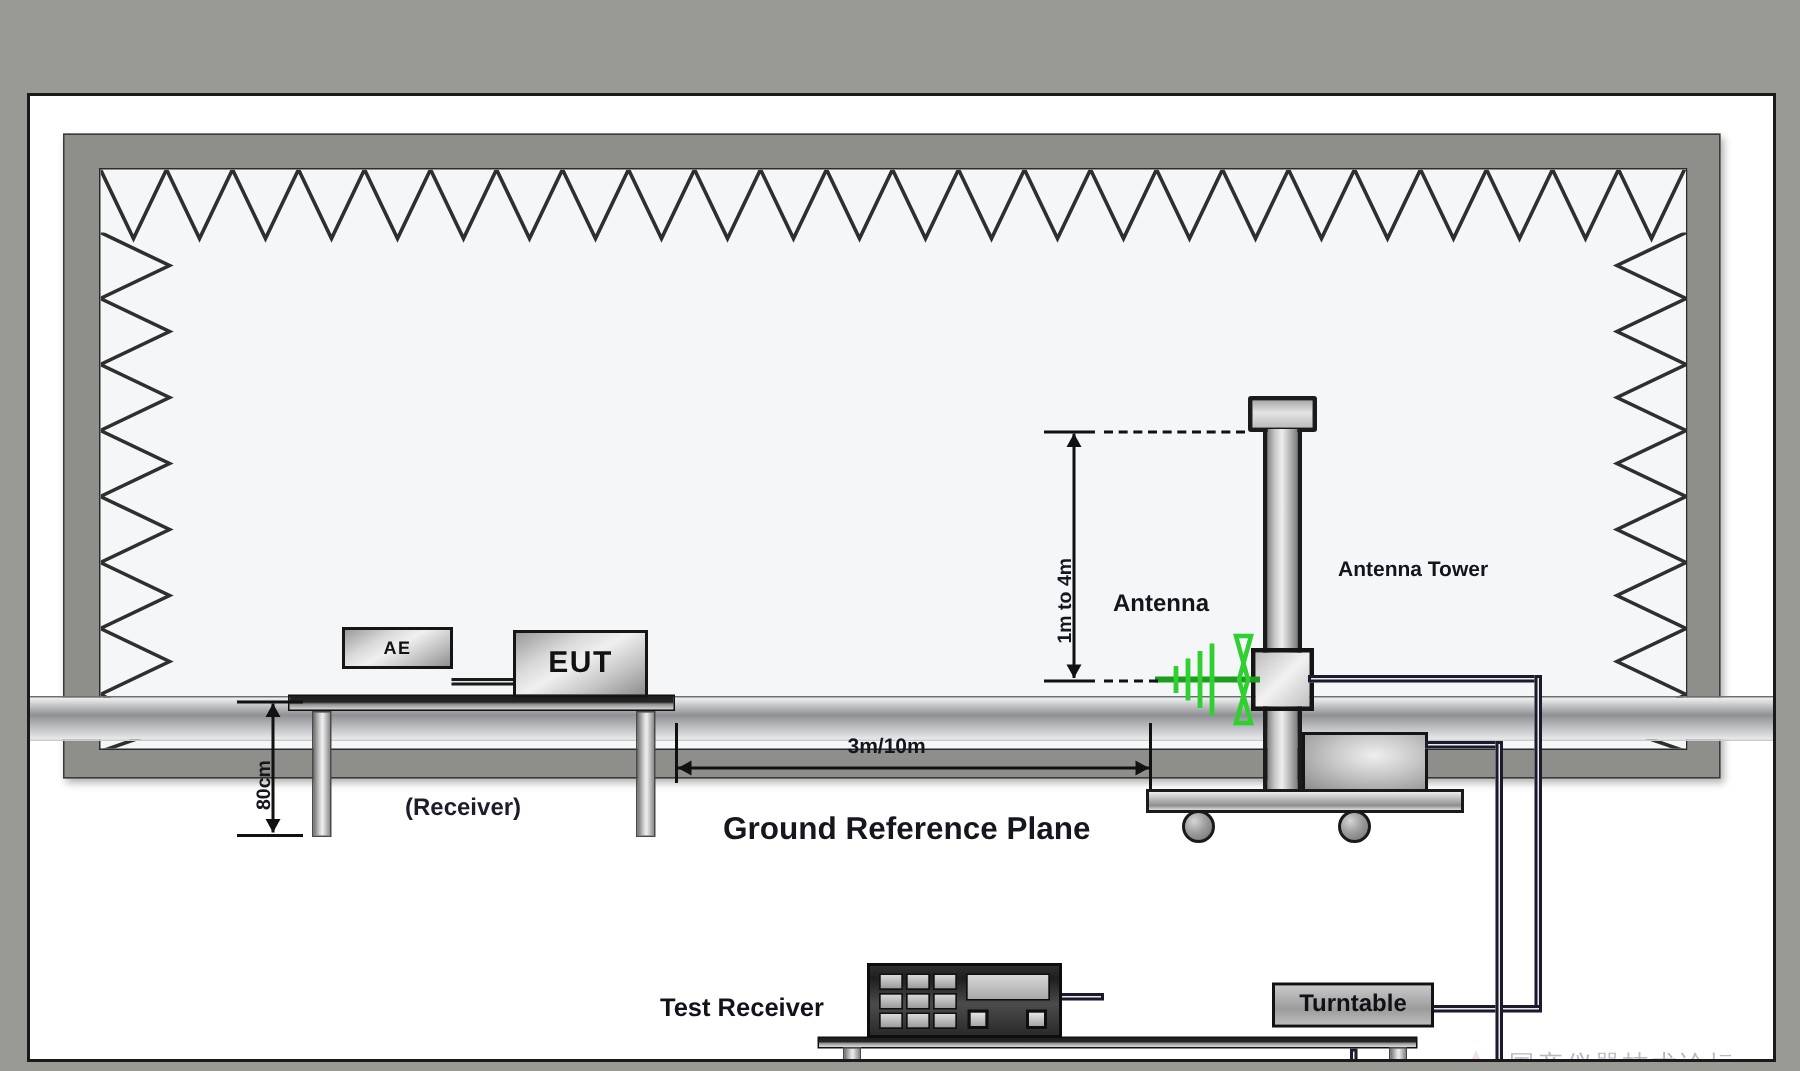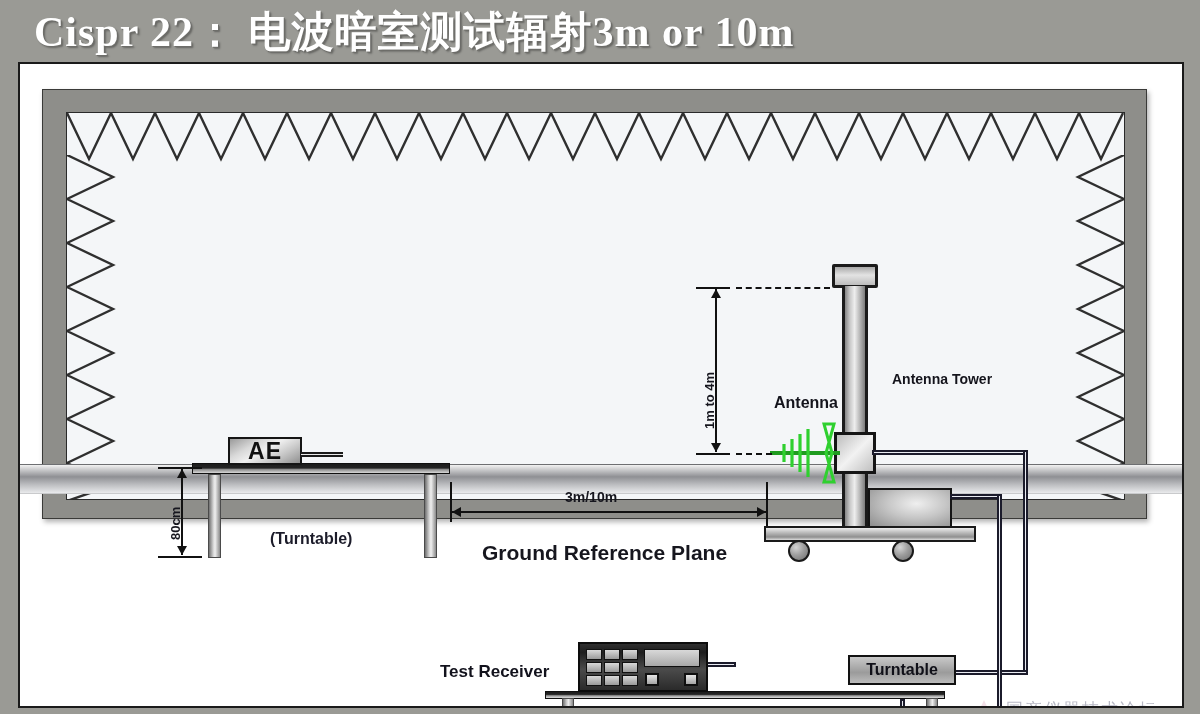--- a/index.html
+++ b/index.html
@@ -119,21 +119,21 @@
     border: 1px solid #101010;
     box-sizing: border-box;
   }
   .tleg {
     position: absolute;
     width: 13px;
     background: linear-gradient(to right,#6f6f6f 0%,#d6d6d6 40%,#efefef 55%,#8a8a8a 100%);
     border: 1px solid #4a4a4a;
     box-sizing: border-box;
   }
-  #box-ae { left: 208px; top: 373px; width: 74px; height: 28px; font-size: 23px; letter-spacing: 1px; }
+  #box-ae { left: 208px; top: 354px; width: 74px; height: 28px; font-size: 12px; letter-spacing: 1px; }
   #box-eut { left: 322px; top: 356px; width: 90px; height: 45px; font-size: 20px; letter-spacing: 1px; }
   #ae-eut-cable {
     position: absolute;
     left: 281px; top: 388px; width: 42px; height: 5px;
     background: #e9e9e9;
     border-top: 2px solid #1a1a1a;
     border-bottom: 2px solid #1a1a1a;
     box-sizing: border-box;
   }
   #turntable-label {
@@ -217,21 +217,21 @@
     position: absolute;
     left: 814px; top: 368px; width: 42px; height: 42px;
     background: linear-gradient(135deg,#bdbdbd,#f2f2f2 50%,#c0c0c0);
     border: 3px solid #151515;
     box-sizing: border-box;
   }
   #antenna-green { position: absolute; left: 750px; top: 358px; }
   #antenna-label {
     position: absolute;
     left: 722px; top: 330px;
-    font-size: 16px; font-weight: bold; color: #14141c; white-space: nowrap; margin-left: 32px;
+    font-size: 16px; font-weight: bold; color: #14141c; white-space: nowrap;
   }
   #tower-label {
     position: absolute;
     left: 872px; top: 307px;
     font-size: 14px; font-weight: bold; color: #14141c; white-space: nowrap;
   }
 
   
   #trolley-deck {
     position: absolute;
@@ -359,23 +359,20 @@
     color: #7d7f95;
     letter-spacing: 2px;
     white-space: nowrap;
   }
 </style>
 </head>
 <body>
 
 <div id="stage">
 
-  <div id="title-bar">
-    <div id="title-text">Cispr 22： 电波暗室测试辐射3m or 10m</div>
-  </div>
 
   <div id="slide-panel">
 
     <div id="chamber-shell">
       <div id="chamber-inner">
 
         <div class="absorber" style="left:0;top:0;">
           <svg width="1057" height="50" viewBox="0 0 1057 50">
             <polyline points="0,0 22,46 44,0 66,46 88,0 110,46 132,0 154,46 176,0 198,46 220,0 242,46 264,0 286,46 308,0 330,46 352,0 374,46 396,0 418,46 440,0 462,46 484,0 506,46 528,0 550,46 572,0 594,46 616,0 638,46 660,0 682,46 704,0 726,46 748,0 770,46 792,0 814,46 836,0 858,46 880,0 902,46 924,0 946,46 968,0 990,46 1012,0 1034,46 1056,0" fill="none" stroke="#2f2f2f" stroke-width="2.4"></polyline>
           </svg>
@@ -400,21 +397,24 @@
     <div class="hlabel" style="left:462px; top:477px; font-size:21px;">Ground  Reference Plane</div>
 
     <div id="eut-table-top"></div>
     <div class="tleg" style="left:188px; top:410px; height:84px;"></div>
     <div class="tleg" style="left:404px; top:410px; height:84px;"></div>
 
     <div class="gbox" id="box-ae">
       <span>AE</span>
     </div>
     <div id="ae-eut-cable"></div>
-    <div id="turntable-label">(Turntable)</div>
+    <div class="gbox" id="box-eut">
+      <span>EUT</span>
+    </div>
+    <div id="turntable-label">(Receiver)</div>
 
     <div class="tick-h" style="left:138px; top:403px; width:44px;"></div>
     <div class="tick-h" style="left:138px; top:492px; width:44px;"></div>
     <div class="dimline-v" style="left:161px; top:405px; height:86px;"></div>
     <div class="arrow-up" style="left:157px; top:405px;"></div>
     <div class="arrow-down" style="left:157px; top:482px;"></div>
     <div class="vlabel" style="left:148px; top:476px;">80cm</div>
 
     <div class="tick-v" style="left:430px; top:418px; height:40px;"></div>
     <div class="tick-v" style="left:746px; top:418px; height:48px;"></div>

